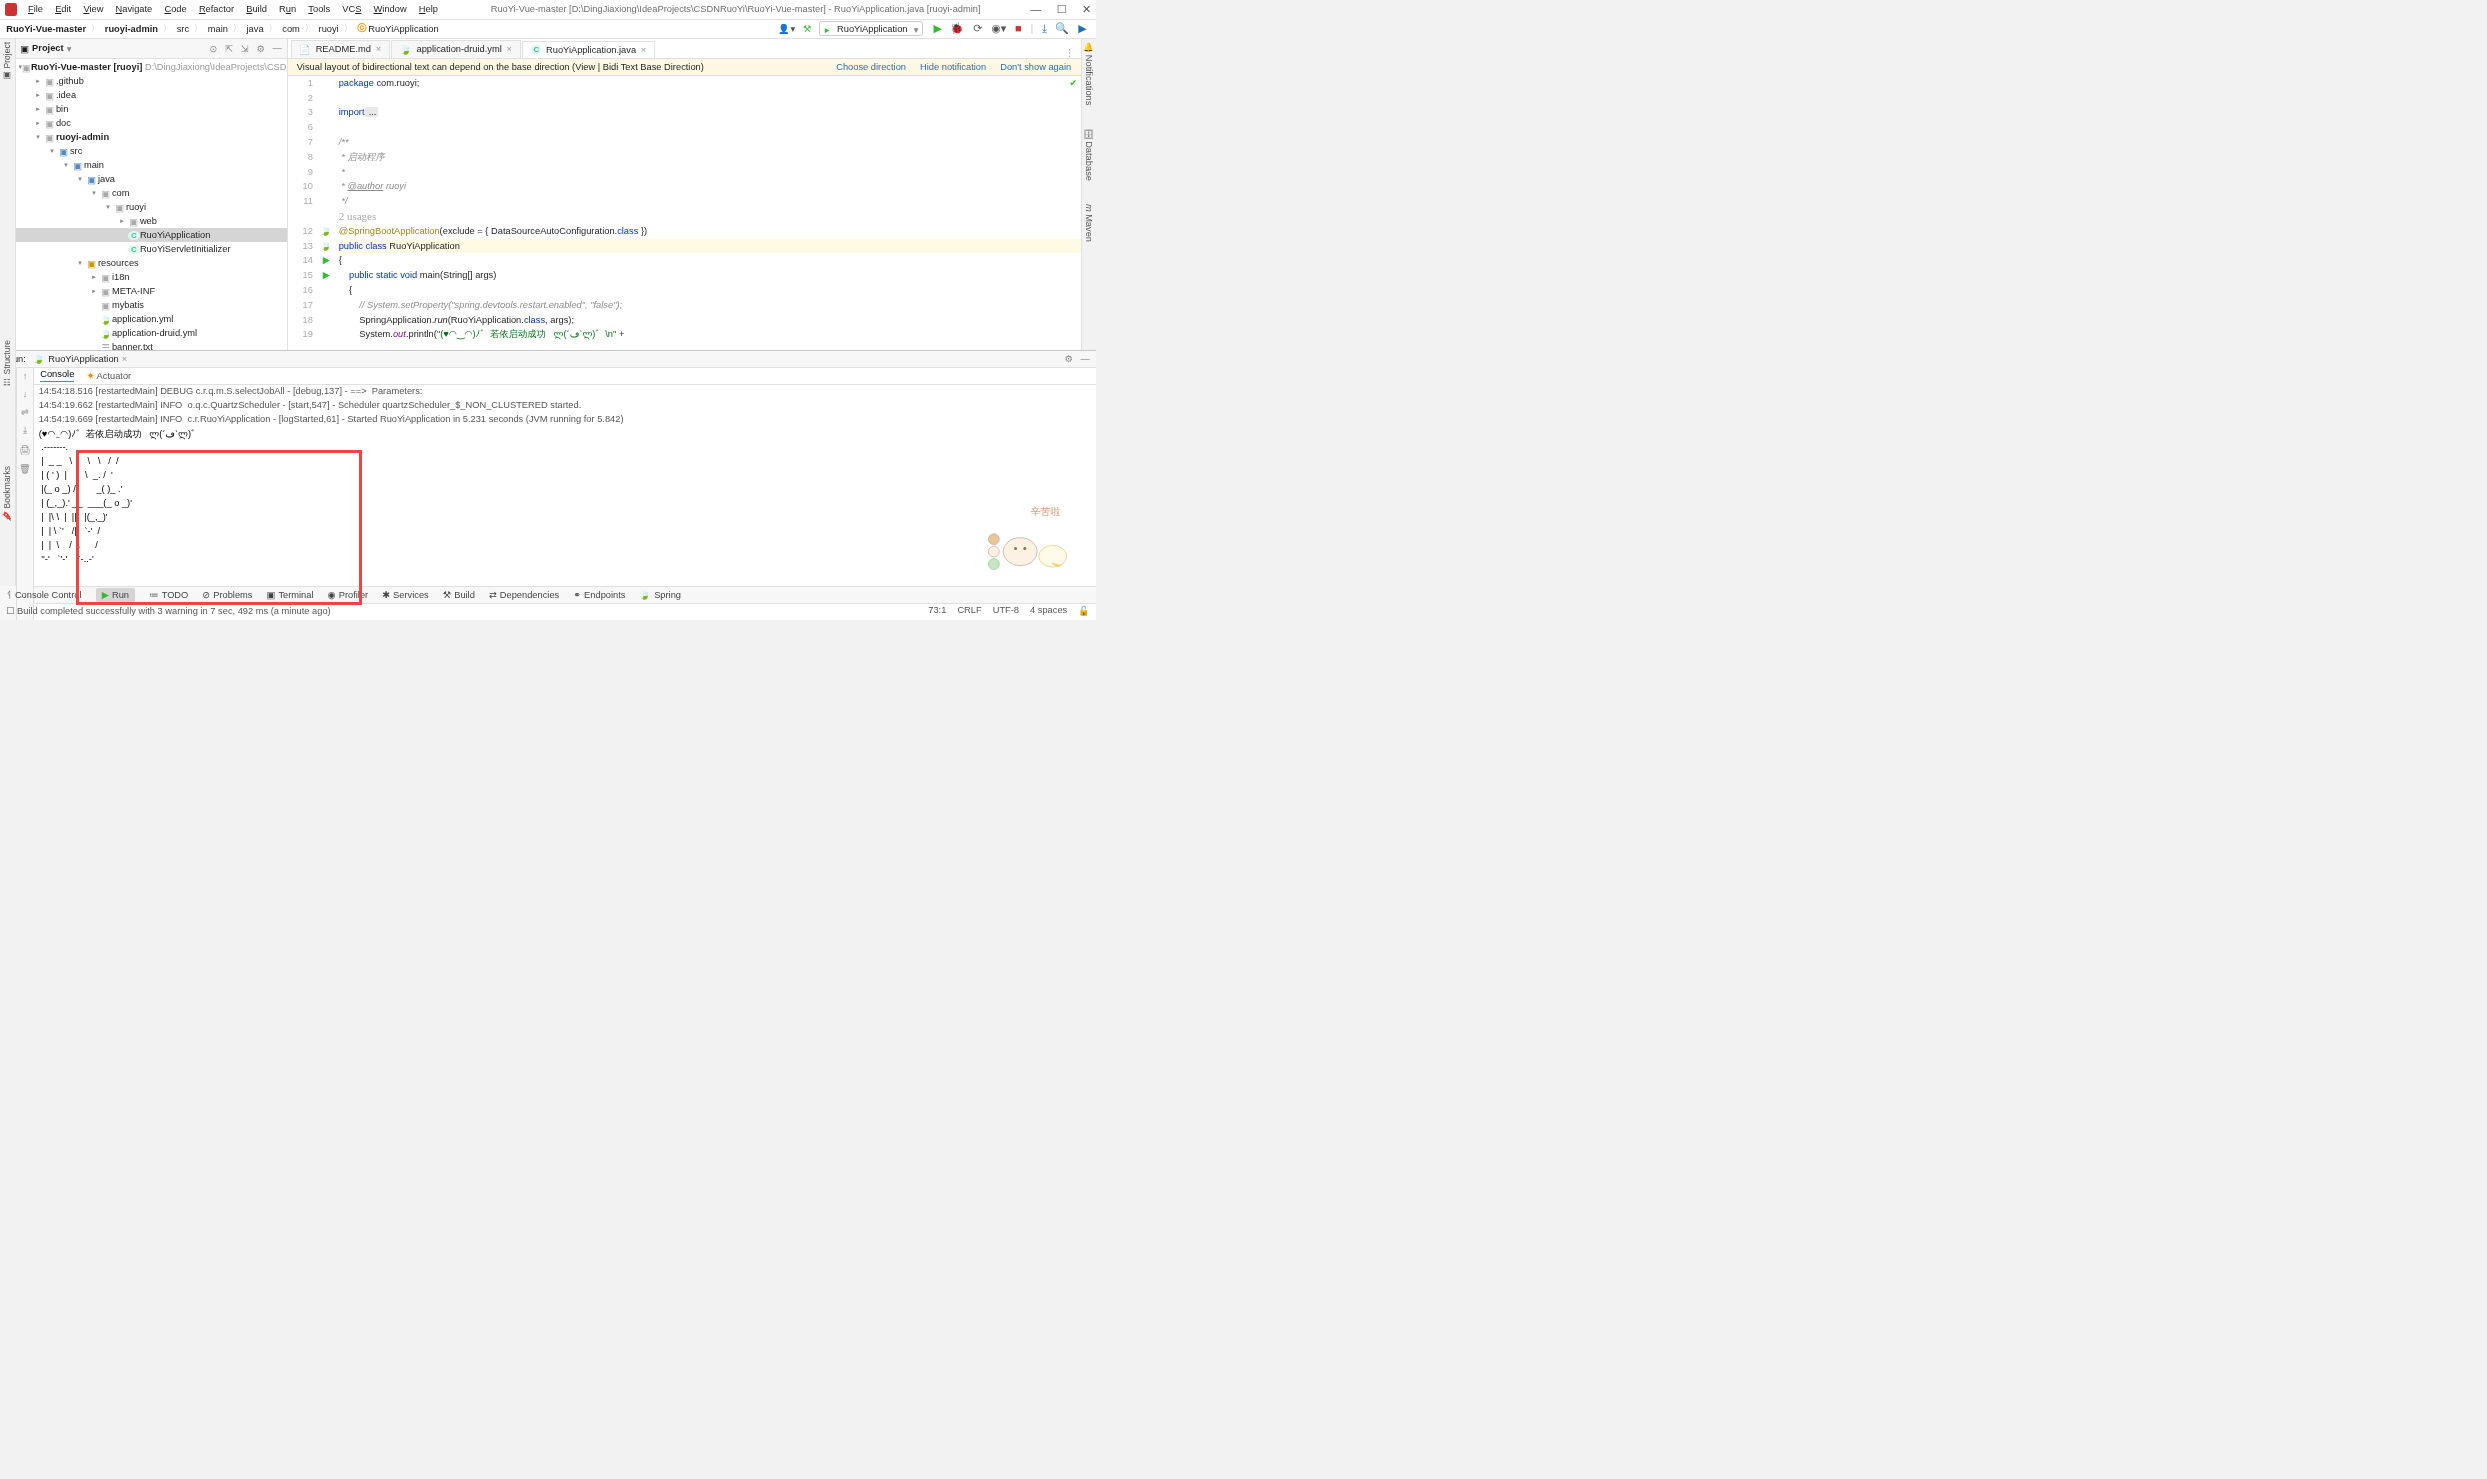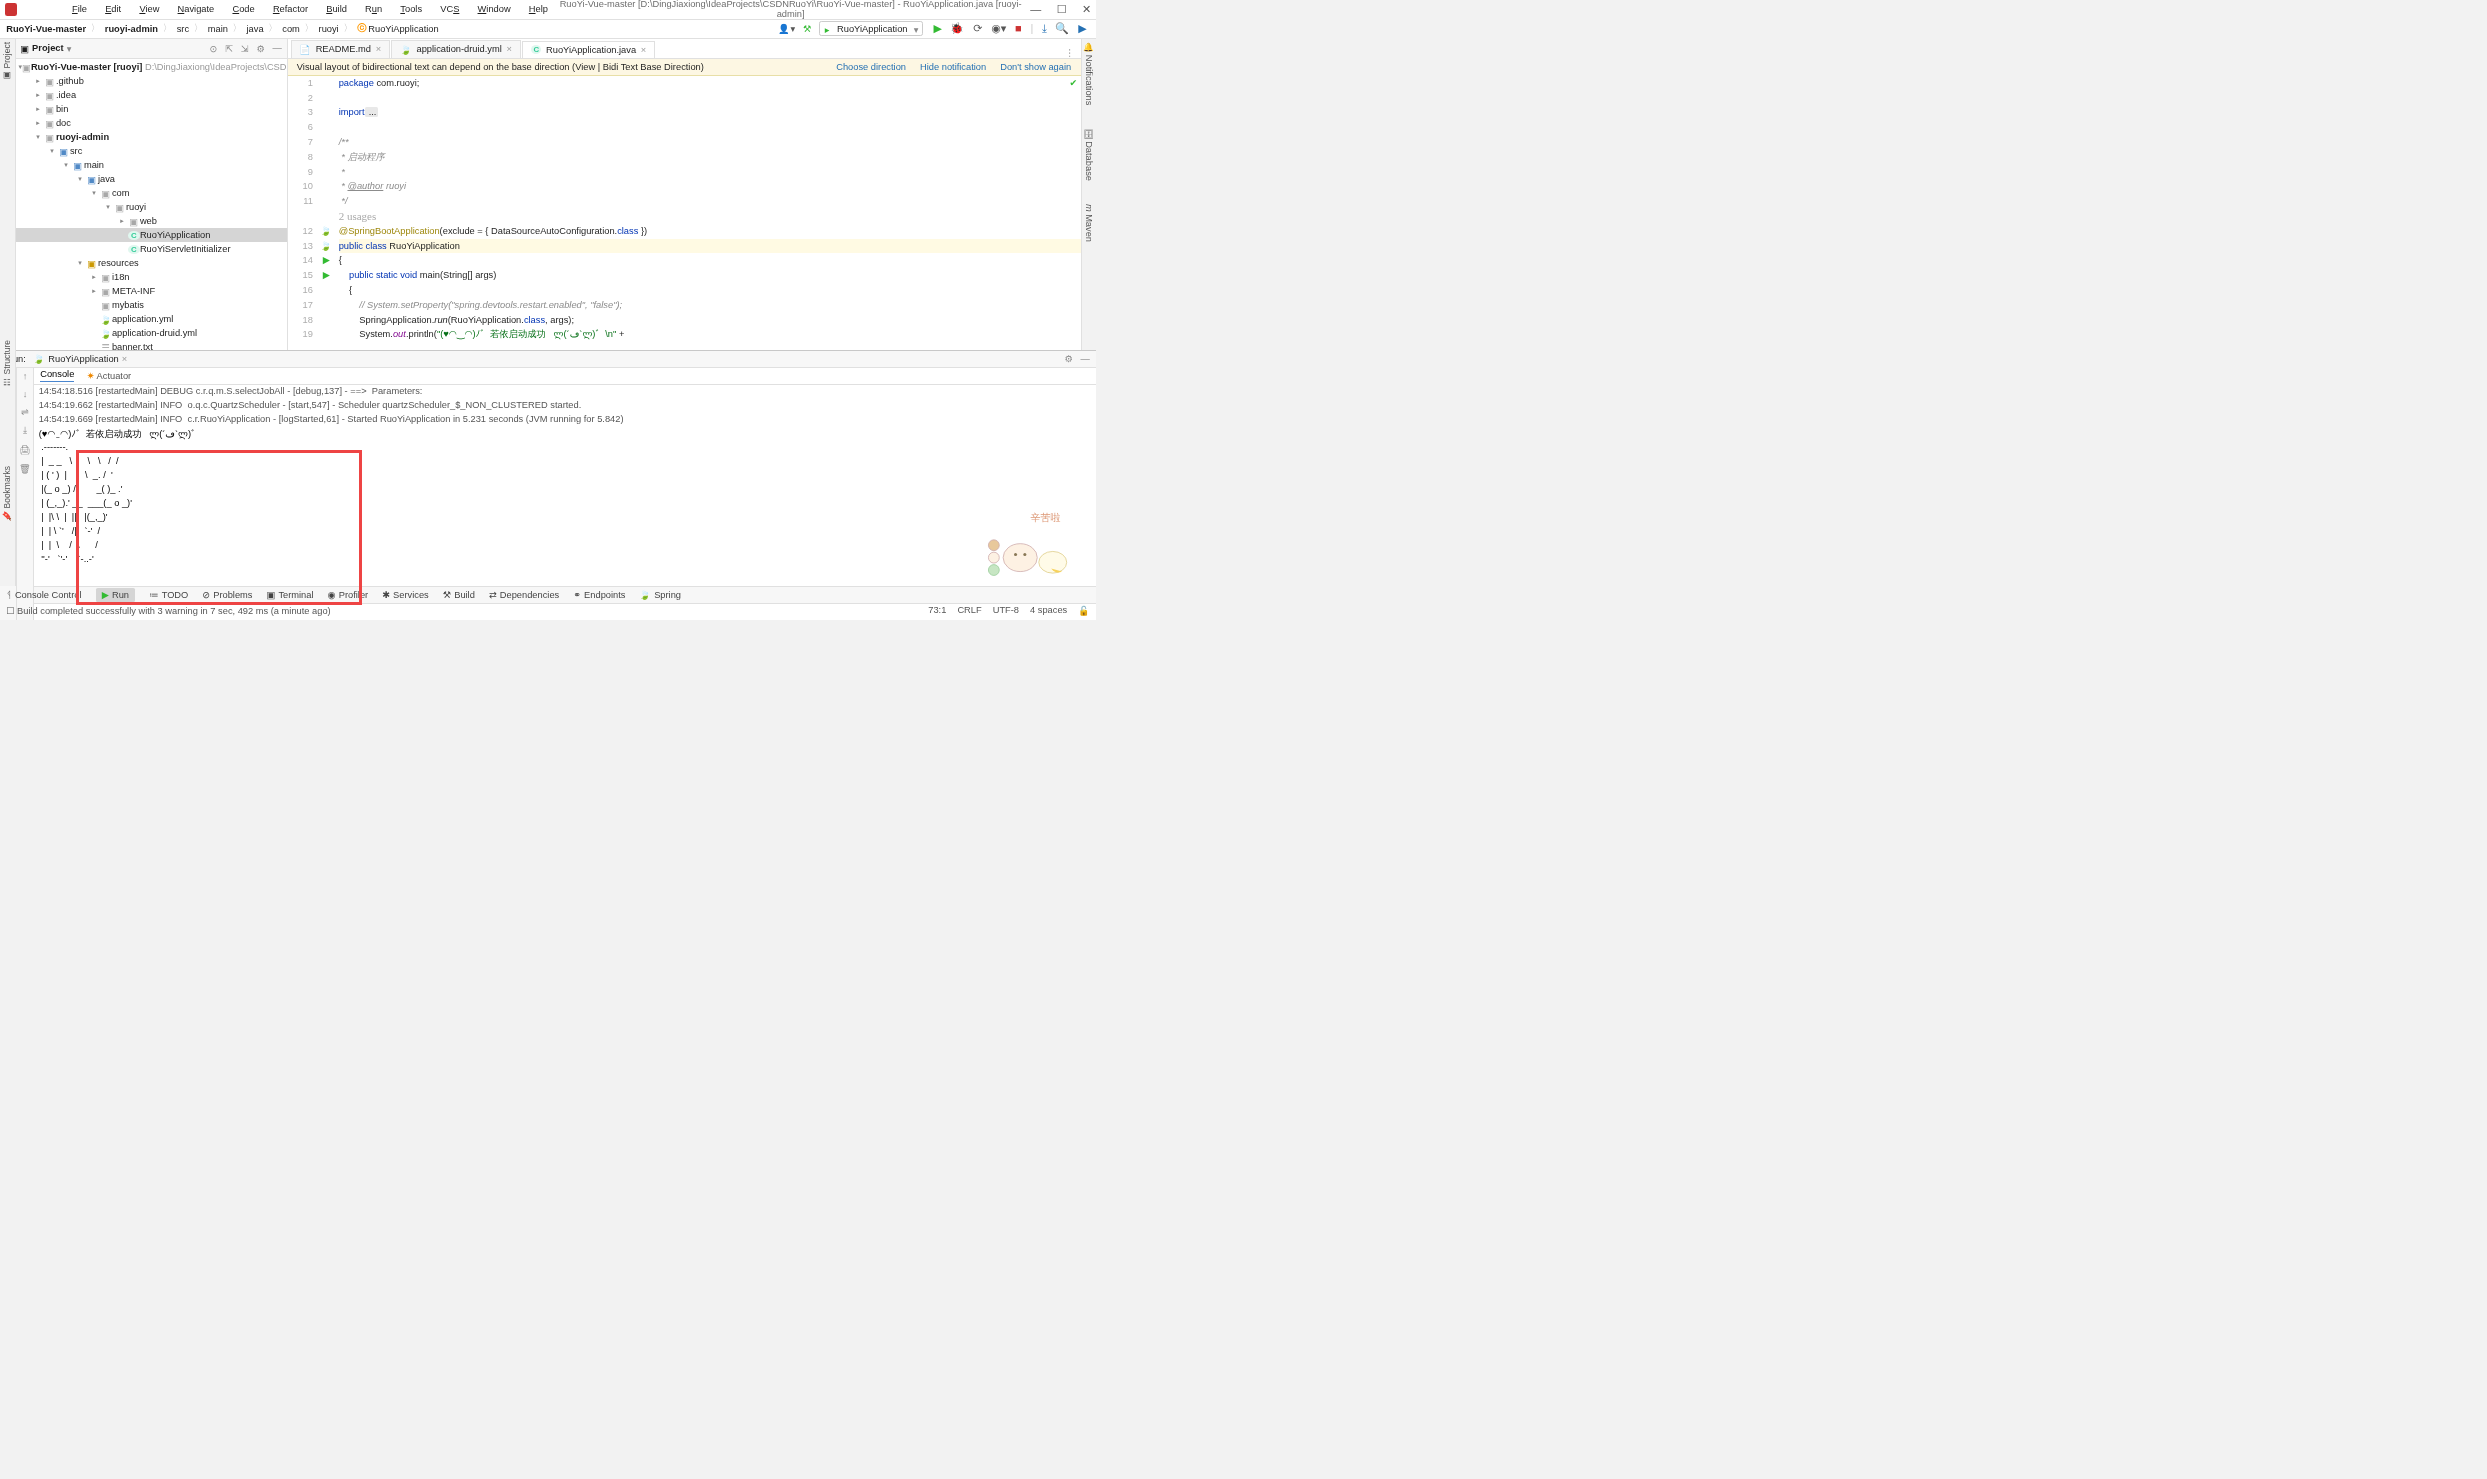--- a/index.html
+++ b/index.html
@@ -1,21 +1,21 @@
 <!DOCTYPE html>
 <html><head>
 <meta charset="utf-8">
 <style>
 * { margin: 0; padding: 0; box-sizing: border-box; font-family: "Segoe UI", Arial, sans-serif; font-size: 9.3px; }
 body { background: #f2f2f2; color: #1e1e1e; overflow: hidden; width: 1096px; height: 653px; }
 
 
 .titlebar { height: 18.7px; background: #fff; display: flex; align-items: center; padding: 0 4.7px; user-select: none; }
 .titlebar .logo { width: 12.4px; height: 12.4px; background: #c33; border-radius: 2.3px; margin-right: 7.8px; }
-.menus { display: flex; gap: 12px; margin-left: 44px; }
+.menus { display: flex; gap: 6px; }
 .menus span { padding: 1.6px 3.1px; }
 .menus span u { text-decoration: underline; }
 .title-text { flex: 1; text-align: center; color: #6e6e6e; }
 .win-controls { display: flex; gap: 15.5px; margin-left: auto; }
 .win-controls span { font-size: 11px; color: #555; }
 
 
 .navbar { height: 20px; background: #fff; border-top: 0.8px solid #e0e0e0; border-bottom: 0.8px solid #e0e0e0; display: flex; align-items: center; padding: 0 6.2px; }
 .crumbs { display: flex; align-items: center; gap: 1.6px; }
 .crumbs span { color: #1e1e1e; }
@@ -96,21 +96,21 @@
 .run-side2 { width: 17px; background:#f7f7f7; border-right:0.8px solid #e0e0e0; display:flex; flex-direction:column; align-items:center; gap:7.8px; padding-top:3.1px;}
 .run-side2 span { font-size:9.3px; color:#888;}
 .console-wrap { flex:1; display:flex; flex-direction:column;}
 .console-tabs { height:17px; border-bottom:0.8px solid #e0e0e0; display:flex; align-items:center; gap:12.4px; padding-left:6.2px;}
 .console-tabs span { color:#555; }
 .console-tabs .active { border-bottom: 1.6px solid #4a86cf; padding-bottom:1.6px; color:#000;}
 .console { flex:1; font-family: Consolas, monospace; font-size:9.7px; padding: 1.6px 4.7px; position:relative; overflow:hidden;}
 .console .cln { height:14px; white-space:pre; color:#555;}
 .console .art { height:14px; white-space:pre; color:#000;}
 .red-box { position:absolute; left:42px; top:65px; width:286px; height:155px; border:3.1px solid #e44; pointer-events:none;}
-.mascot { position:absolute; right: 20px; bottom: 39px; width:93px; height:70px;text-align:right; }
+.mascot { position:absolute; right: 20px; bottom: 45px; width:93px; height:70px;text-align:right; }
 .mascot .txt { position:absolute; right:15.5px; top:0; color:#d97; font-size:10px;}
 
 
 .tool-strip { height: 17px; background:#f7f7f7; border-top:0.8px solid #e0e0e0; display:flex; align-items:center; gap:14px; padding: 0 6.2px;}
 .tool-strip span { color:#444; display:flex; align-items:center; gap:3.1px;}
 .tool-strip .run-tab { background:#d5d5d5; padding:1.6px 6.2px; border-radius:1.6px;}
 
 
 .statusbar { height: 15.5px; background:#fff; border-top:0.8px solid #e0e0e0; display:flex; align-items:center; padding:0 6.2px; font-size:9px; color:#555;}
 .statusbar .right { margin-left:auto; display:flex; gap:11px;}

